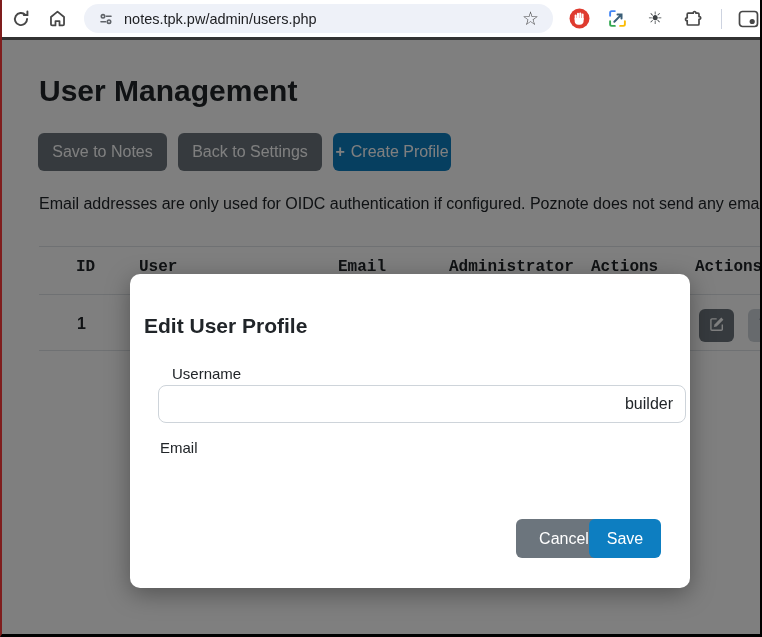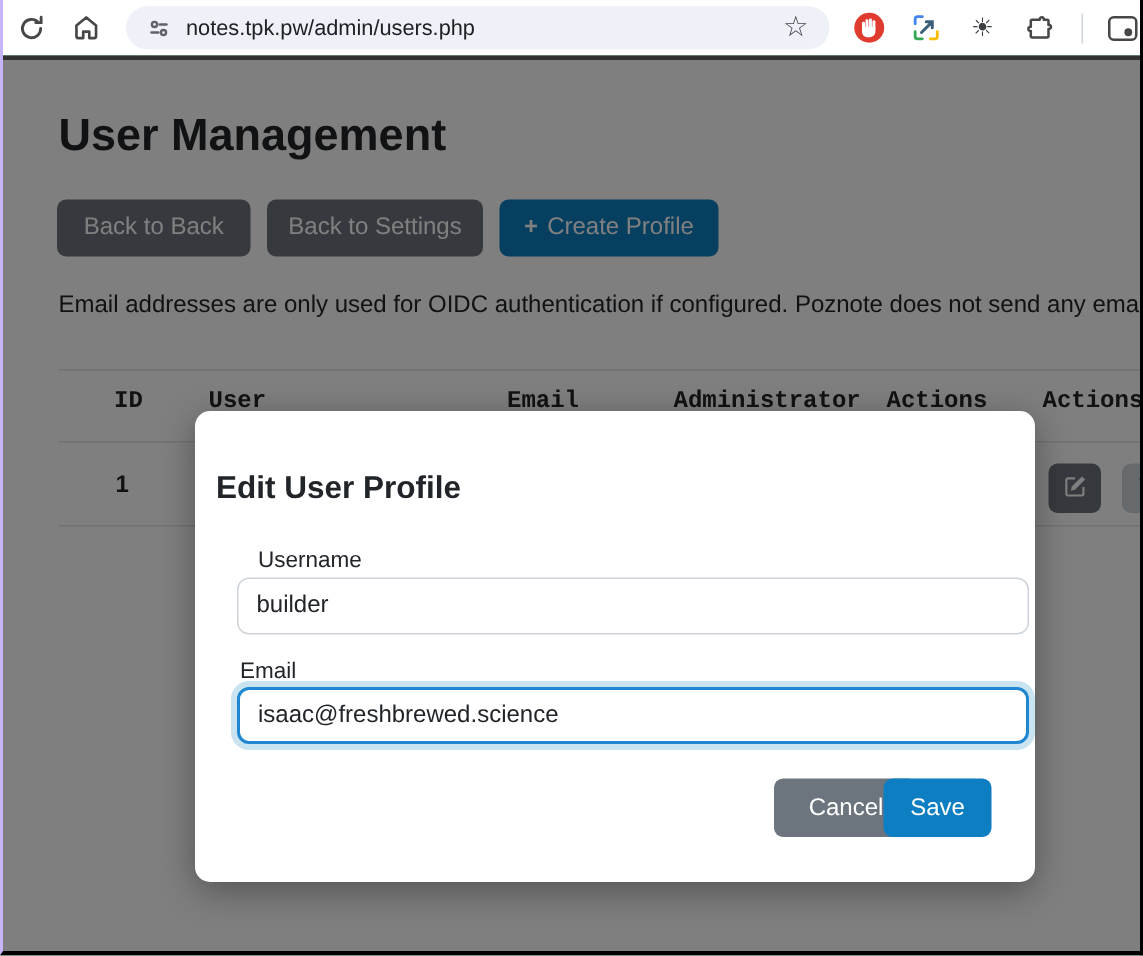--- a/index.html
+++ b/index.html
@@ -1,19 +1,19 @@
 <!DOCTYPE html>
 <html><head>
 <meta charset="utf-8">
 <style>
   * { margin:0; padding:0; box-sizing:border-box; }
   html,body { background:#fff; }
   body { font-family:"Liberation Sans", sans-serif; }
   .frame { position:relative; width:762px; height:637px; overflow:hidden;
-           border-left:2px solid #c4b5fd; border-right:2px solid #000; border-bottom:3px solid #000; background:#15803d; }
+           border-left:2px solid #7f1d1d; border-right:2px solid #000; border-bottom:3px solid #000; background:#c4b5fd; }
 
   
   .toolbar { position:absolute; top:0; left:0; right:0; height:37px; background:#fff;
              display:flex; align-items:center; }
   .tb-icon { display:flex; align-items:center; justify-content:center; width:30px; height:30px;
              border-radius:50%; cursor:pointer; flex:0 0 auto; }
   .reload { margin-left:4px; }
   .home { margin-left:6px; }
   .omnibox { display:flex; align-items:center; margin-left:12px; width:488px; height:29px;
              background:#eef1f8; border-radius:15px; padding:0 10px 0 10px; }
@@ -29,21 +29,21 @@
 
   
   .page { position:absolute; top:40px; left:0; right:0; bottom:0; background:#ffffff; overflow:hidden; }
   .page-title { position:absolute; left:37px; top:34px; font-size:30px; font-weight:bold; color:#212529; }
   .btn { position:absolute; height:38px; border:none; border-radius:6px; color:#fff; font-size:16px;
          font-family:"Liberation Sans",sans-serif; cursor:pointer; }
   .btn-secondary { background:#6c757d; }
   .btn-primary { background:#0d7ec1; }
   .btn-notes { left:36px; top:93px; width:129px; }
   .btn-settings { left:176px; top:93px; width:144px; }
-  .btn-create { left:331px; top:93px; width:146px; }
+  .btn-create { left:331px; top:93px; width:118px; }
   .plus-glyph { font-weight:bold; margin-right:6px; }
   .page-desc { position:absolute; left:37px; top:155px; font-size:16px; color:#212529; white-space:nowrap; }
 
   .t-line { position:absolute; left:37px; right:0; height:1px; background:#dee2e6; }
   .t-line1 { top:206px; } .t-line2 { top:254px; } .t-line3 { top:310px; }
   .th { position:absolute; font-size:16px; font-weight:bold; color:#212529; top:218px;font-family:Liberation Mono, monospace; }
   .th-id { left:74px; } .th-user { left:137px; } .th-email { left:336px; }
   .th-admin { left:447px; } .th-status { left:589px; } .th-actions { left:693px; }
   .td-id { position:absolute; left:75px; top:275px; font-size:16px; font-weight:bold; color:#212529; }
   .row-action { position:absolute; top:269px; width:35px; height:33px; border:none; border-radius:6px;
@@ -54,21 +54,21 @@
   
   .backdrop { position:absolute; inset:0; background:rgba(0,0,0,0.5); z-index:5; }
   .modal { position:absolute; left:128px; top:234px; width:560px; height:314px; background:#fff;
            border-radius:10px; z-index:10; box-shadow:0 6px 24px rgba(0,0,0,0.35); }
   .modal-title { position:absolute; left:14px; top:40px; font-size:21px; font-weight:bold; color:#212529; }
   .field-label { position:absolute; left:30px; font-size:15px; color:#212529; }
   .lbl-username { top:91px;margin-left:12px; } .lbl-email { top:165px; }
   .text-input { position:absolute; left:28px; width:528px; height:38px; border:1px solid #ced4da;
                 border-radius:8px; padding:0 12px; font-size:16px; color:#212529;
                 font-family:"Liberation Sans",sans-serif; background:#fff; outline:none; }
-  .inp-username { top:111px; }
+  .inp-username { top:111px;text-align:right; }
   .inp-email { top:184px; border:2px solid #1f87d0; box-shadow:0 0 0 4px rgba(13,126,193,0.22); }
   .modal-btn { position:absolute; top:245px; height:39px; border:none; border-radius:6px; color:#fff;
                font-size:16px; font-family:"Liberation Sans",sans-serif; cursor:pointer; }
   .btn-cancel { left:386px; width:96px; background:#6c757d; }
   .btn-save { left:459px; width:72px; background:#0d7ec1; }
 </style>
 </head>
 <body>
 
 <div class="frame">
@@ -136,21 +136,21 @@
         </svg>
       </span>
     </div>
   </div>
   <div class="chrome-divider"></div>
 
   <div class="page">
 
     <h1 class="page-title">User Management</h1>
 
-    <button class="btn btn-secondary btn-notes">Back to Back</button>
+    <button class="btn btn-secondary btn-notes">Save to Notes</button>
     <button class="btn btn-secondary btn-settings">Back to Settings</button>
     <button class="btn btn-primary btn-create">
       <span class="plus-glyph">+</span><span>Create Profile</span>
     </button>
 
     <div class="page-desc">Email addresses are only used for OIDC authentication if configured. Poznote does not send any ema</div>
 
     <div class="t-line t-line1"></div>
     <span class="th th-id">ID</span>
     <span class="th th-user">User</span>
@@ -182,20 +182,19 @@
 
     <div class="backdrop"></div>
 
     <div class="modal">
       <h2 class="modal-title">Edit User Profile</h2>
 
       <label class="field-label lbl-username">Username</label>
       <input class="text-input inp-username" value="builder" style="">
 
       <label class="field-label lbl-email">Email</label>
-      <input class="text-input inp-email" value="isaac@freshbrewed.science" style="">
 
       <button class="modal-btn btn-cancel">Cancel</button>
       <button class="modal-btn btn-save">Save</button>
     </div>
 
   </div>
 </div>
 
 </body></html>

